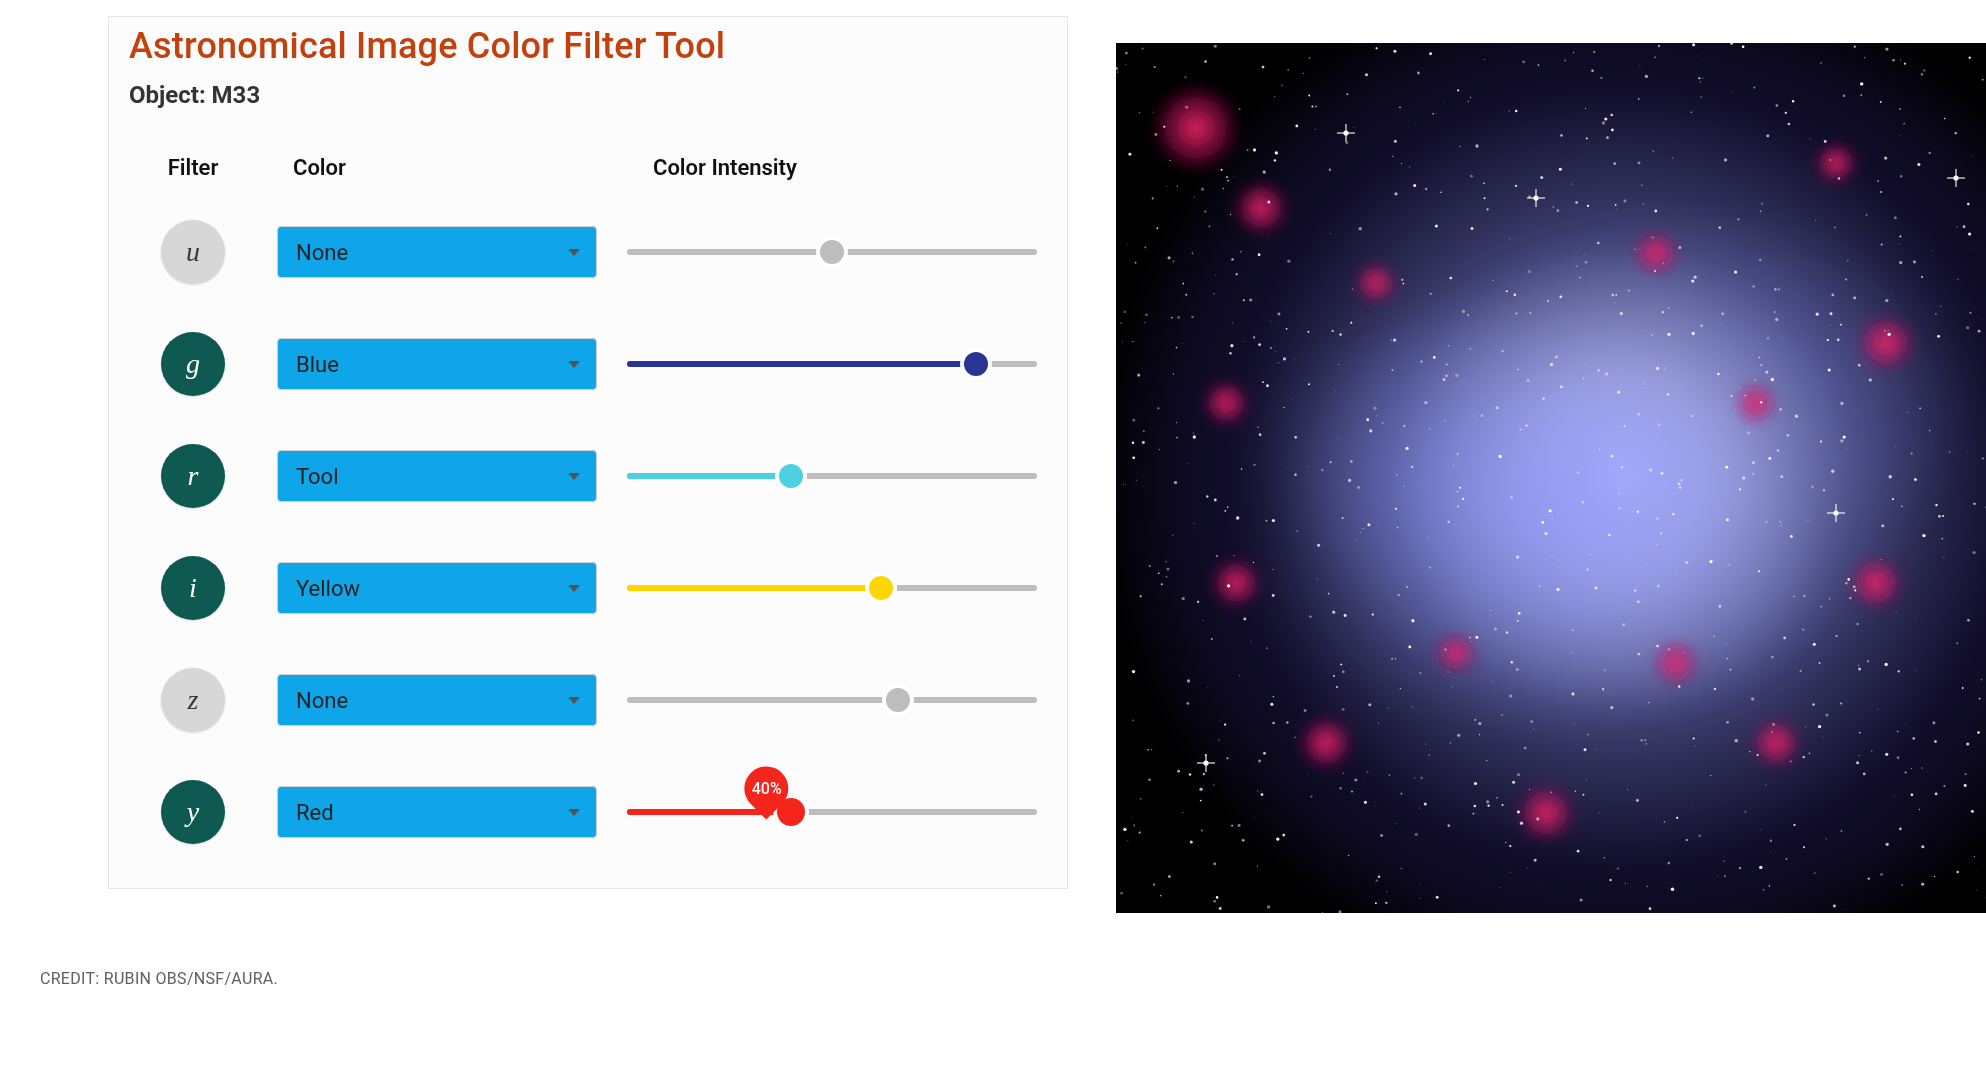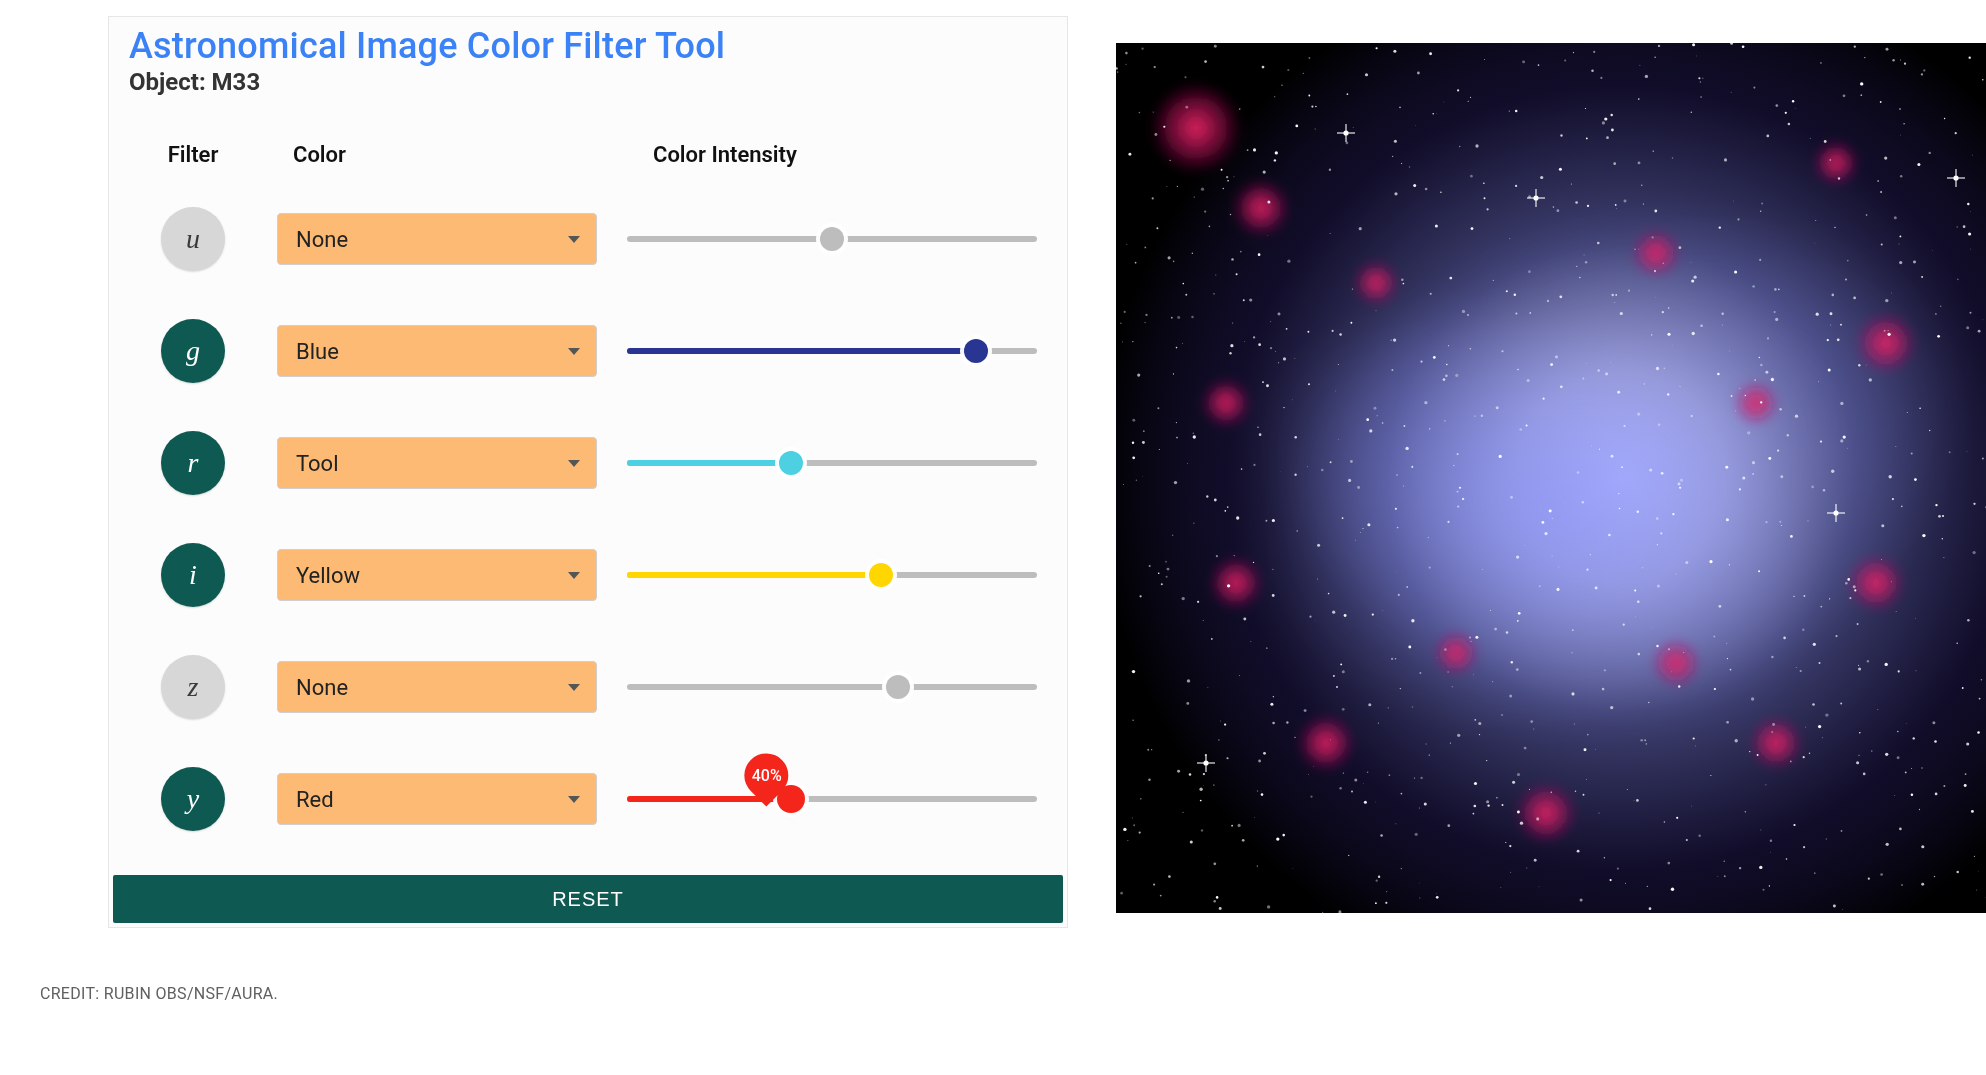--- a/index.html
+++ b/index.html
@@ -39,23 +39,23 @@
     background:var(--panel-bg);
     border:1px solid var(--panel-border);
     padding:0 0 0 0;
   }
   .panel-header{
     padding:8px 20px 2px 20px;
   }
   h1{
     font-size:36px;
     font-weight:500;
-    margin:0 0 1px 0;
+    margin:0 0 14px 0;
     letter-spacing:0.2px;
-    color:#3b82f6;
+    color:#c2410c;
   }
   .subtitle{
     font-size:24px;
     font-weight:700;
     color:#333;
     margin:0 0 8px 0;
   }
   .columns-hdr{
     display:grid;
     grid-template-columns:120px 320px 1fr;
@@ -89,21 +89,21 @@
     box-shadow:0 1px 2px rgba(0,0,0,0.15);
     user-select:none;
   }
   .chip.muted{ background:#d7d7d7; color:#3a3a3a; }
   .select{
     display:flex;align-items:center;justify-content:space-between;
     height:52px;
     padding:0 16px 0 18px;
     border:1px solid #cfcfcf;
     border-radius:4px;
-    background:#fdba74;
+    background:#0ea5e9;
     font-size:22px;
     color:#222;
     cursor:pointer;
   }
   .select .caret{
     width:0;height:0;
     border-left:6px solid transparent;
     border-right:6px solid transparent;
     border-top:7px solid #555;
   }
@@ -250,21 +250,20 @@
               <div class="track"></div>
               <div class="fill" style="background: rgb(244, 37, 27); width: calc(40% - 6px);"></div>
               <div class="thumb large" style="left: calc(40% + 1.2px); background: rgb(244, 37, 27);"></div>
               <div class="value-label" style="left: calc(40% + 1.2px); background: rgb(244, 37, 27);">
                 <span>40%</span>
               </div>
             </div>
           </div>
         </div>
 
-      <button class="reset">RESET</button>
     </div>
 
     <div class="image-pane neb">
 
       <svg viewBox="0 0 870 870" preserveAspectRatio="xMidYMid slice">
         <defs>
           <radialGradient id="glow" cx="58%" cy="50%" r="60%">
             <stop offset="0%" stop-color="#d9d9ff" stop-opacity="0.95"></stop>
             <stop offset="20%" stop-color="#b7b8e6" stop-opacity="0.85"></stop>
             <stop offset="45%" stop-color="#5a5da3" stop-opacity="0.7"></stop>

